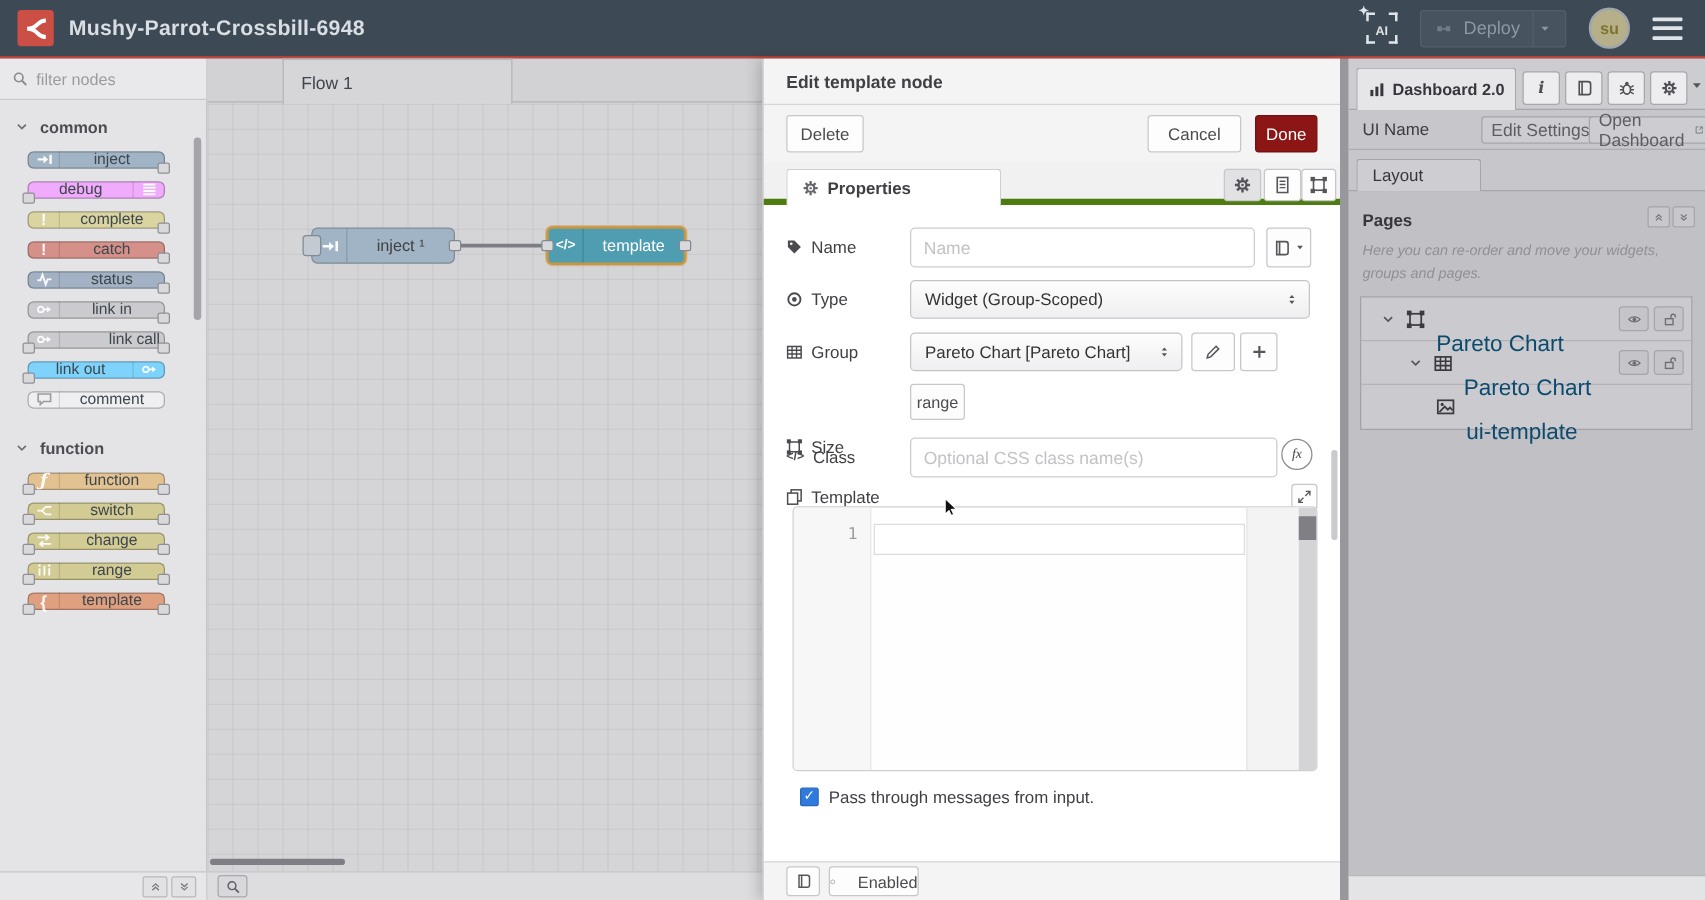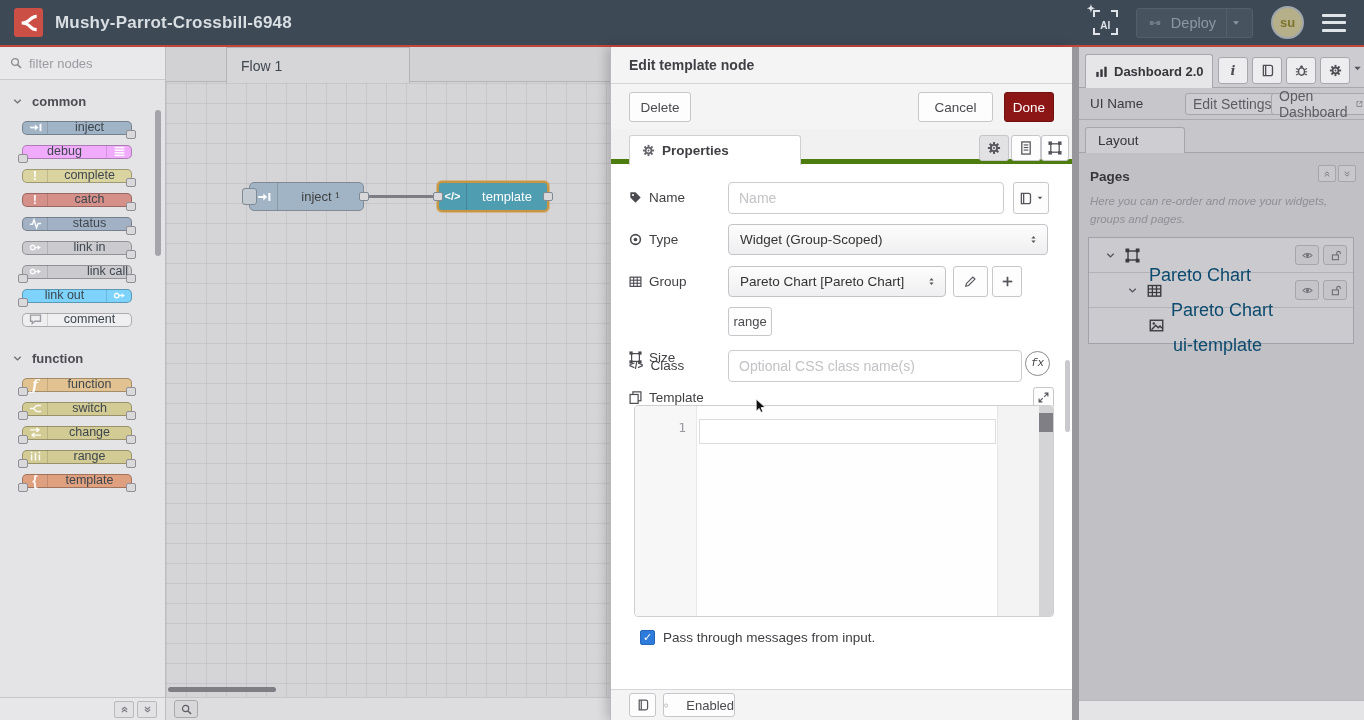--- a/index.html
+++ b/index.html
@@ -700,21 +700,21 @@
       </div>
       <span class="btn sq-btn" id="btn-auto">range</span>
 
       <div class="frow-label" style="left:18px;top:194px;">
         <span class="tglyph" style="font-size:10px;font-weight:bold;color:#4A4A50;">&lt;/&gt;</span>
         <span>Class</span>
       </div>
       <input class="tinput" style="left: 117px; top: 186px; width: 294px;" placeholder="Optional CSS class name(s)">
       <span id="btn-fx">
         <span class="ic" style="width:16px;height:12px;">
-            <span class="tglyph" style="font-style:italic;font-family:Liberation Mono, monospace;font-size:11px;">fx</span>
+            <span class="tglyph" style="font-style:italic;font-family:Liberation Serif, serif;font-size:11px;">fx</span>
           </span>
       </span>
 
       <div class="frow-label" style="left:18px;top:226px;">
         <span class="ic">
             <svg viewBox="0 0 12 12" xmlns="http://www.w3.org/2000/svg">
               <rect x="3.6" y="0.8" width="7.4" height="8.2" fill="none" stroke="currentColor" stroke-width="1.1"></rect>
               <rect x="1" y="3.2" width="7.4" height="8.2" fill="#fff" stroke="currentColor" stroke-width="1.1"></rect>
             </svg>
           </span>

